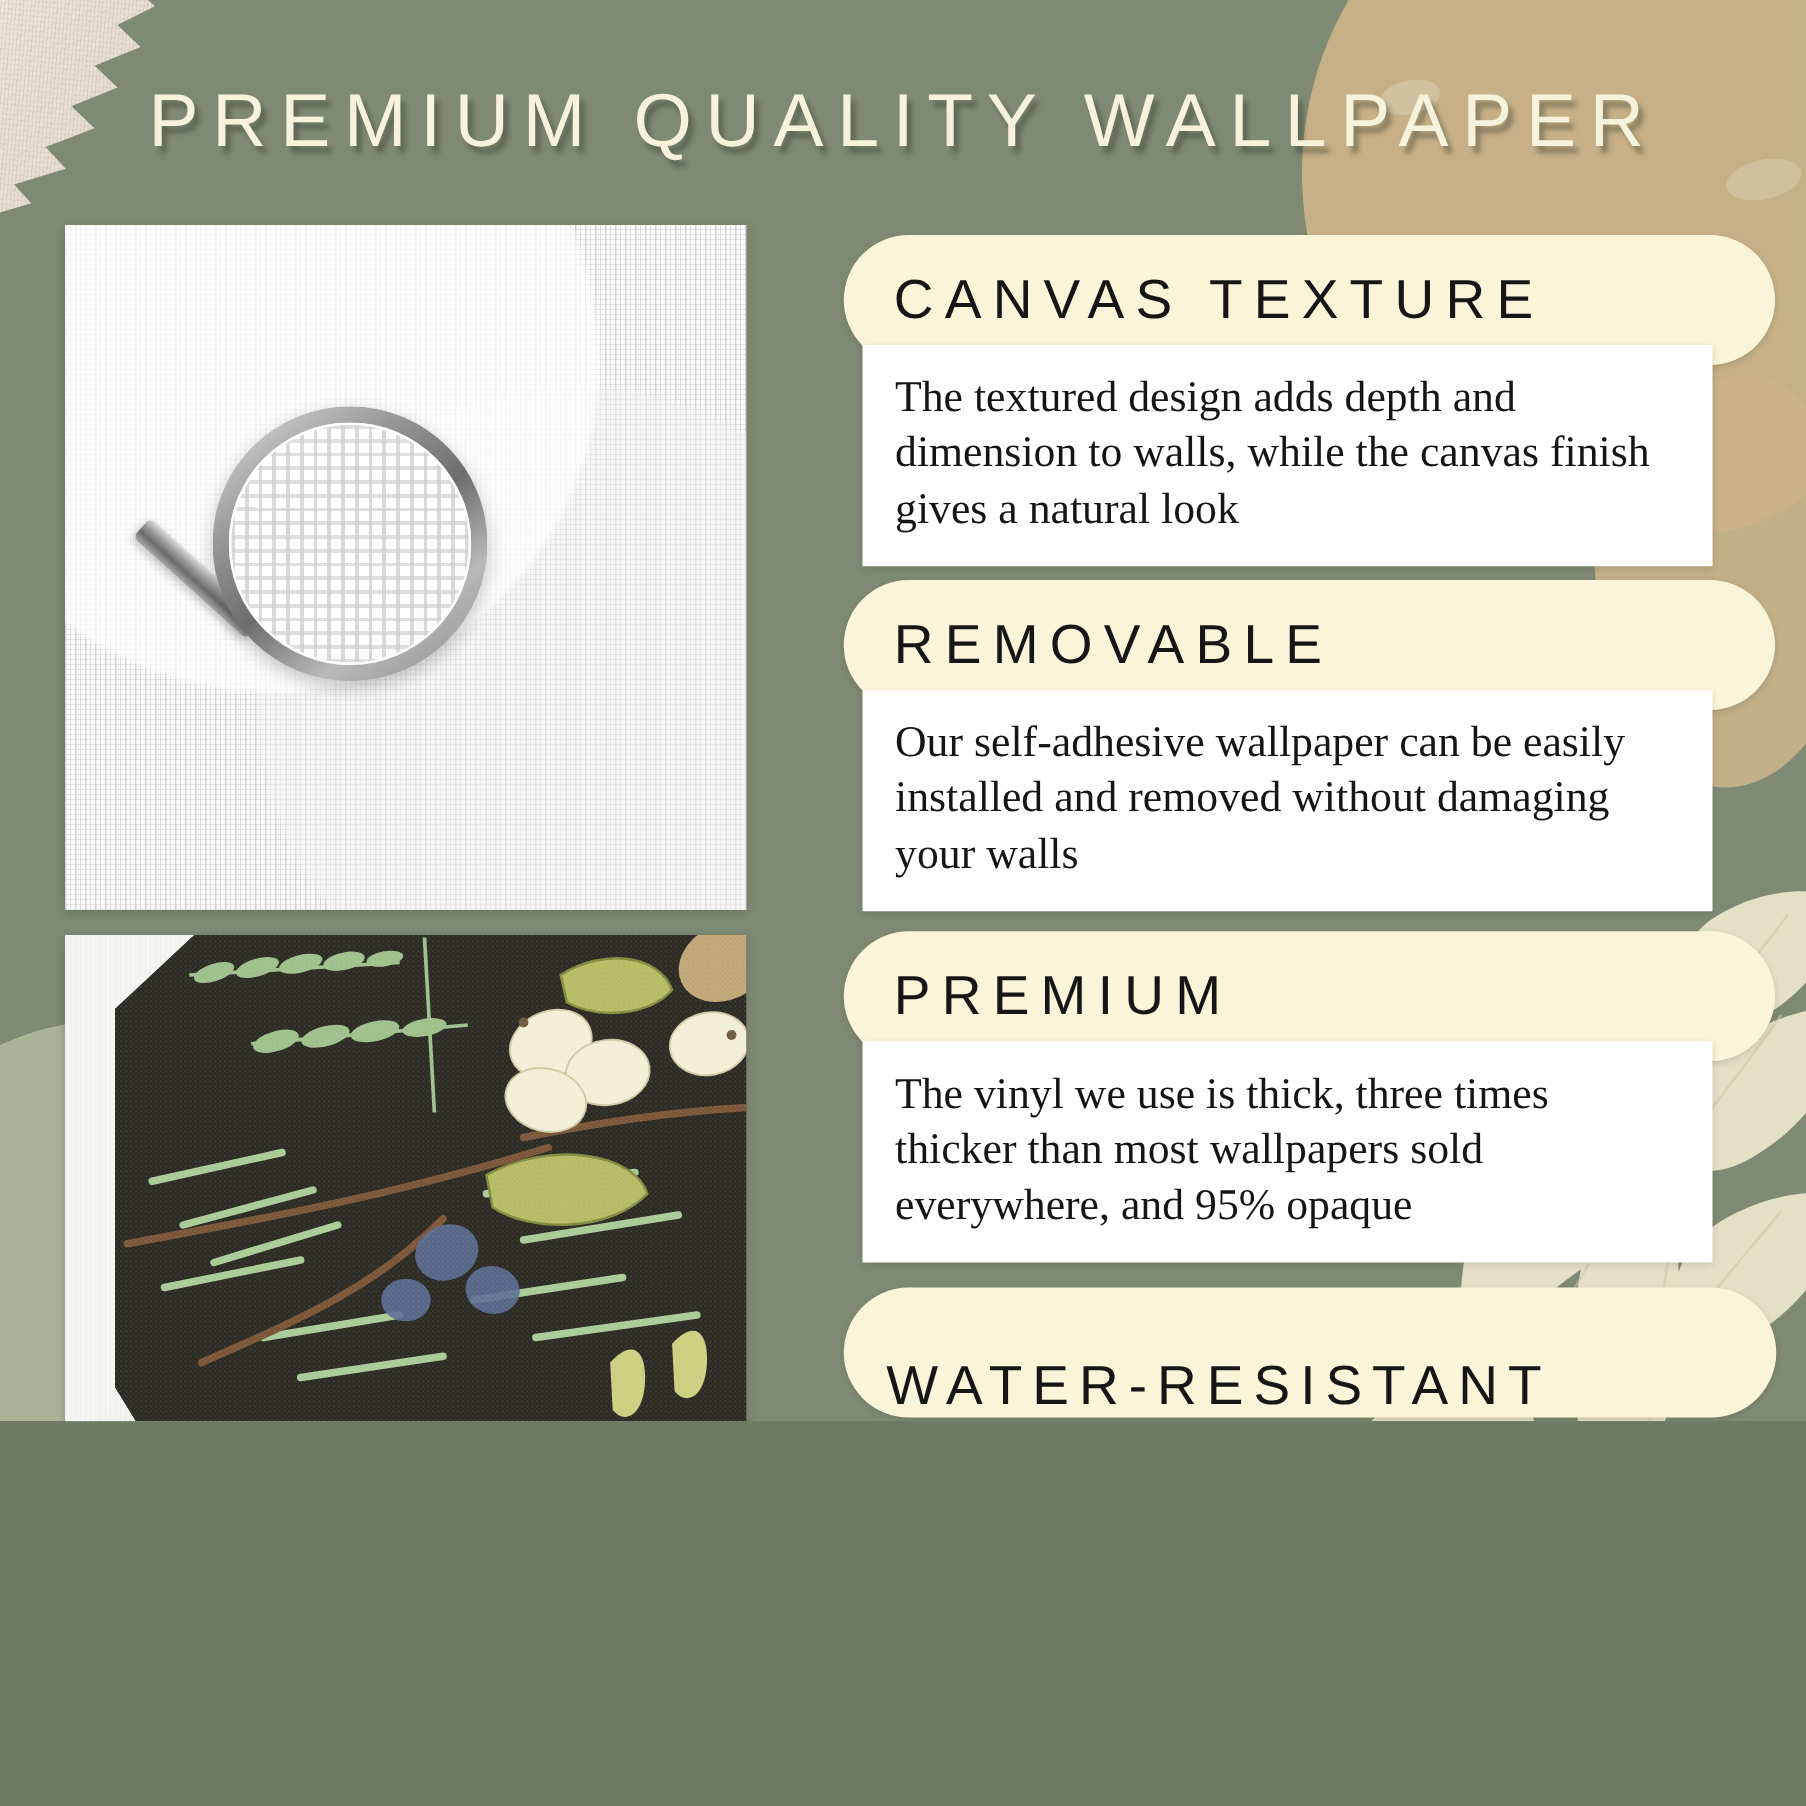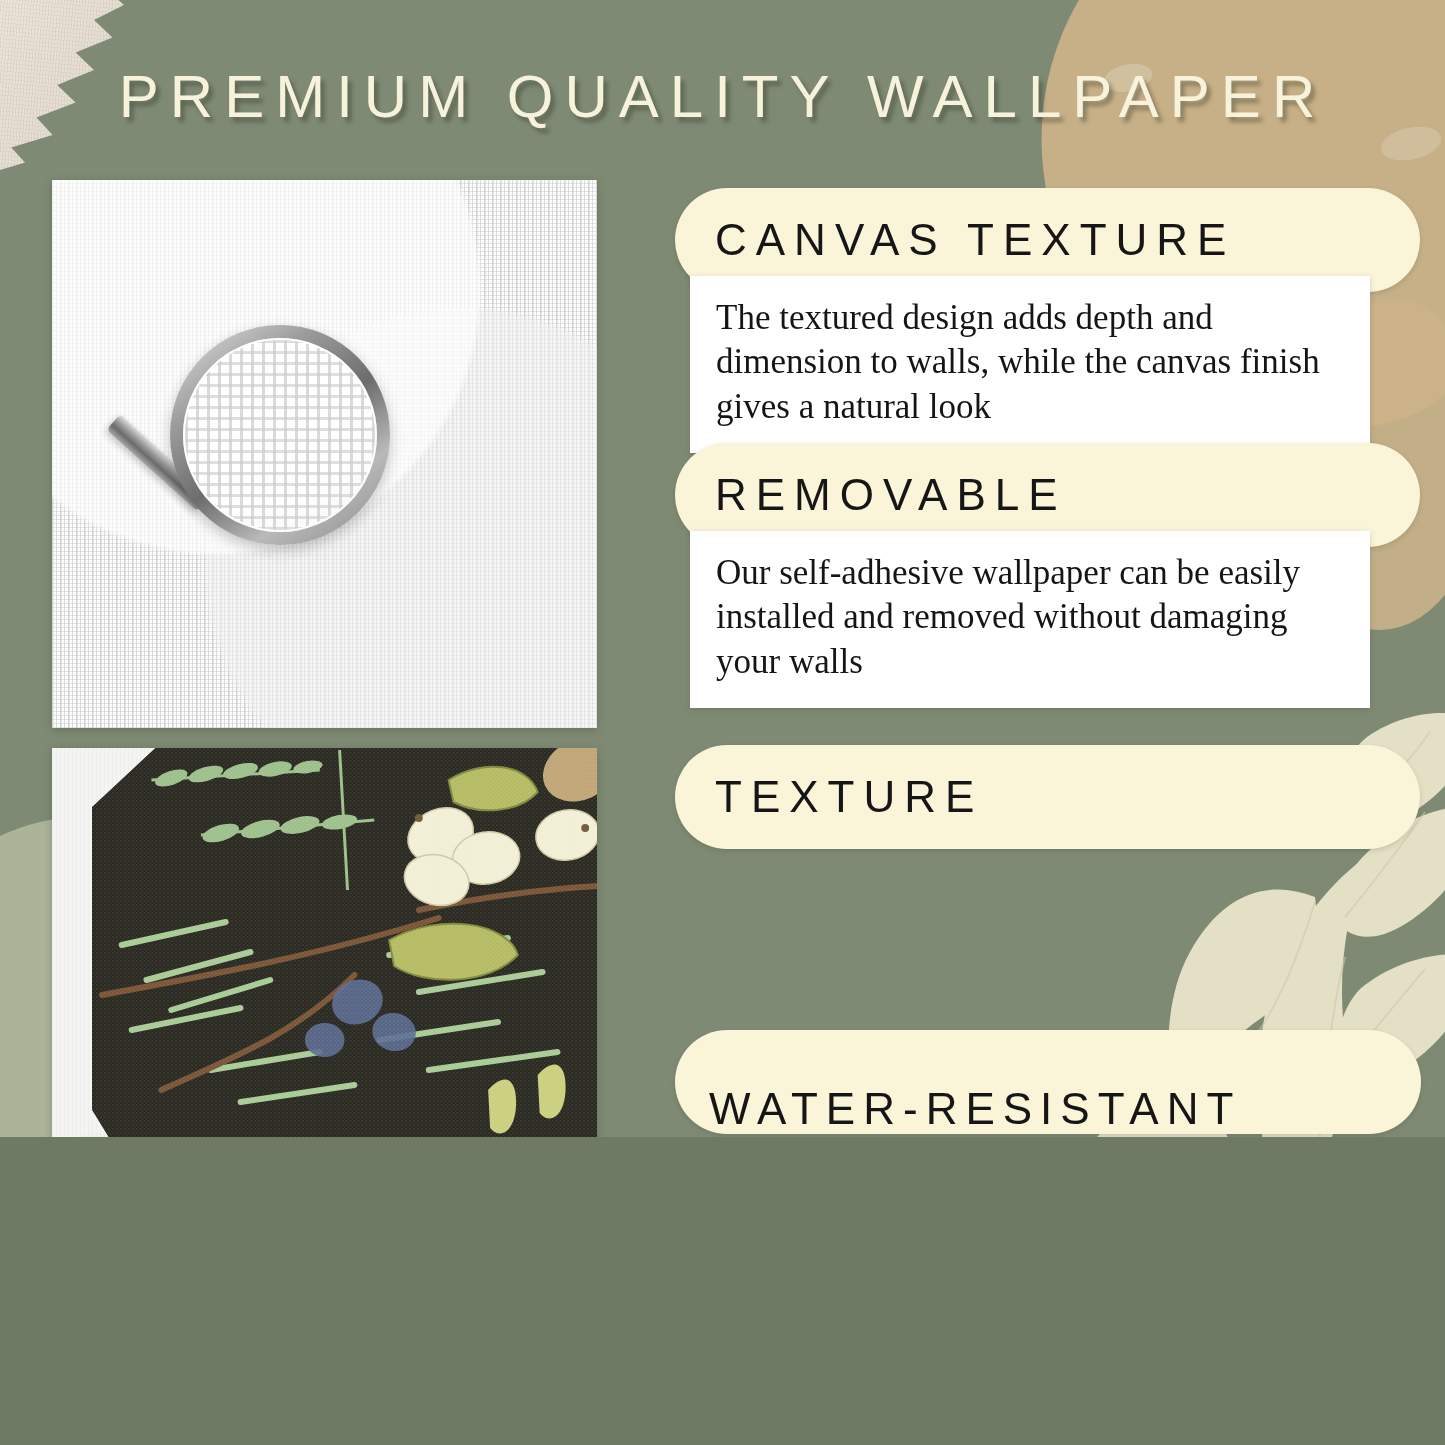--- a/index.html
+++ b/index.html
@@ -212,21 +212,21 @@
     font-size: 35px;
     line-height: 1.27;
     color: #151515;
     font-stretch: condensed;
   }
 
   .card-1 { top: 188px; }
   .card-1 .card-head { width: 705px; }
   .card-1 .card-body { width: 628px; }
 
-  .card-2 { top: 443px; }
+  .card-2 { top: 464px; }
   .card-2 .card-head { width: 705px; }
   .card-2 .card-body { width: 628px; }
 
   .card-3 { top: 745px; }
   .card-3 .card-head { width: 705px; }
   .card-3 .card-body { width: 628px; }
 
   .card-4 { top: 1030px; }
   .card-4 .card-head { width: 712px; padding-left: 34px; align-items: flex-end; }
   .card-4 .card-head span { letter-spacing: 8px; }
@@ -381,21 +381,24 @@
     <div class="card-head">
       <span>REMOVABLE</span>
     </div>
     <div class="card-body">
       <p>Our self-adhesive wallpaper can be easily installed and removed without damaging your walls</p>
     </div>
   </div>
 
   <div class="card card-3">
     <div class="card-head">
-      <span>TEXTURE</span>
+      <span>PREMIUM</span>
+    </div>
+    <div class="card-body">
+      <p>The vinyl we use is thick, three times thicker than most wallpapers sold everywhere, and 95% opaque</p>
     </div>
   </div>
 
   <div class="card card-4">
     <div class="card-head">
       <span>WATER-RESISTANT</span>
     </div>
   </div>
 
 </div>

